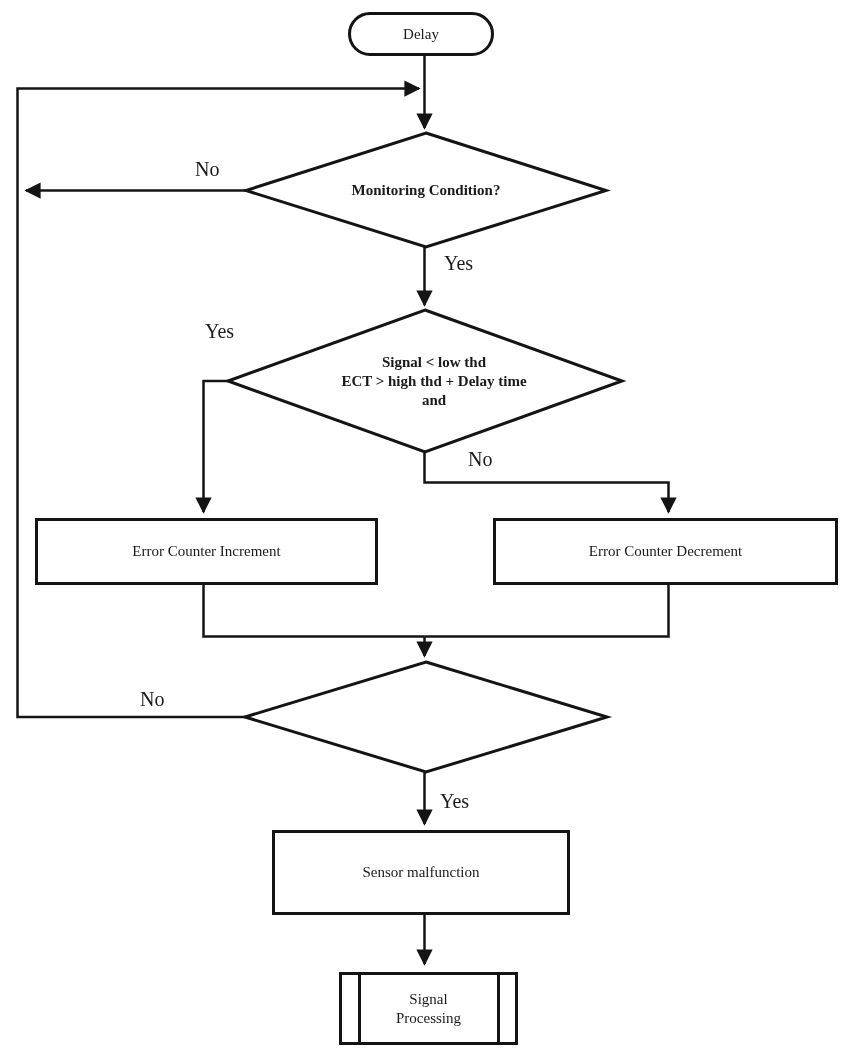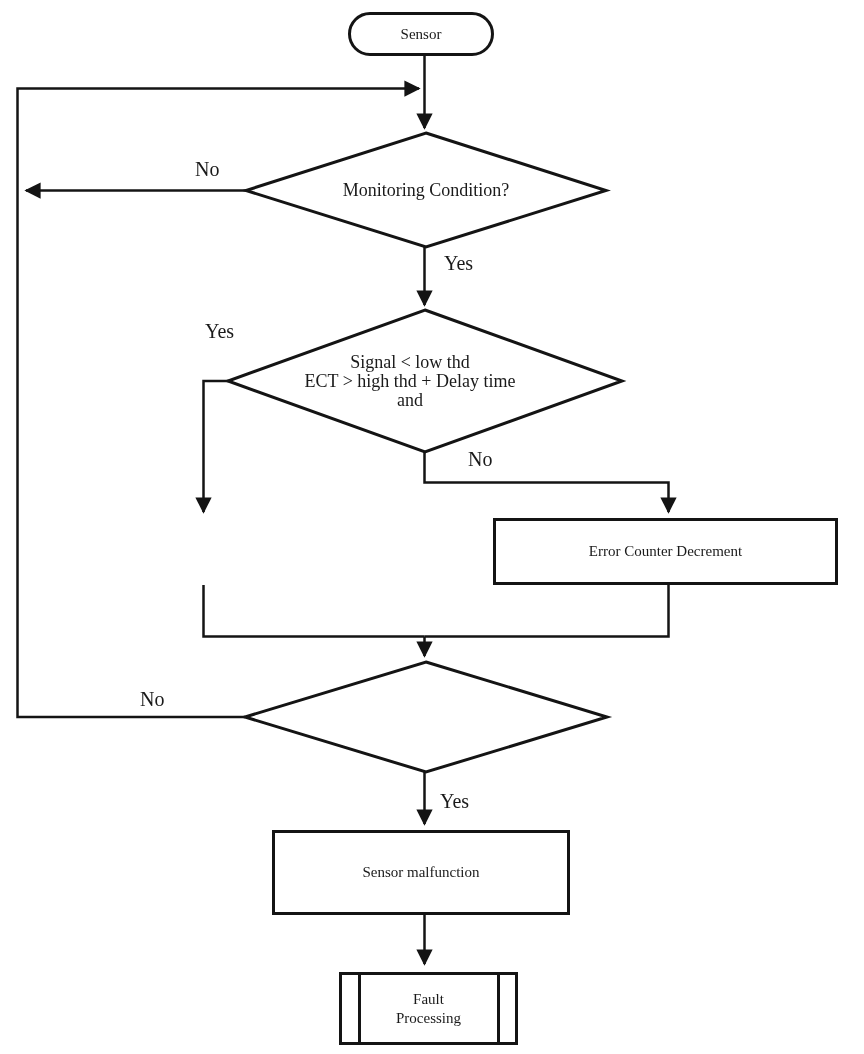--- a/index.html
+++ b/index.html
@@ -14,21 +14,21 @@
   .node {
     position:absolute; box-sizing:border-box; border:3px solid #141414;
     background:#ffffff; display:flex; align-items:center; justify-content:center;
     text-align:center; font-size:15px; line-height:19px;
   }
   .node.pill { border-radius:22px; }
   .fault-bar { position:absolute; top:0; bottom:0; width:3px; background:#141414; }
   .fault-bar.left  { left:16px; }
   .fault-bar.right { right:15px; }
   .dlabel {
-    position:absolute; text-align:center; font-size:18px; line-height:19px;
+    position:absolute; text-align:center; font-size:15px; line-height:19px;font-weight:bold;
   }
   .elabel { position:absolute; font-size:20px; line-height:17px; }
   .block { display:block; }
 </style>
 </head>
 <body>
 
 <div class="canvas">
 
   <svg class="wires" viewBox="0 0 864 1054">
@@ -59,46 +59,49 @@
     <path class="wire" d="M424.5 772 L424.5 824" marker-end="url(#arr)"></path>
 
     <path class="wire" d="M424.5 915 L424.5 964" marker-end="url(#arr)"></path>
 
     <polygon class="diamond" points="426,133 606,190.5 426,247 246,190.5"></polygon>
     <polygon class="diamond" points="425,310 622,381 425,452 228,381"></polygon>
     <polygon class="diamond" points="426,662 607,717 426,772 245,717"></polygon>
   </svg>
 
   <div class="node pill" style="left:348px; top:12px; width:146px; height:44px;">
-    <span>Sensor</span>
+    <span>Delay</span>
   </div>
 
   <div class="dlabel" style="left:276px; top:181px; width:300px;">Monitoring Condition?</div>
 
-  <div class="dlabel" style="left:260px; top:353px; width:300px;">
+  <div class="dlabel" style="left:284px; top:353px; width:300px;">
     <span class="block">Signal &lt; low thd</span>
     <span class="block">ECT &gt; high thd + Delay time</span>
     <span class="block">and</span>
   </div>
 
 
+  <div class="node" style="left:35px; top:518px; width:343px; height:67px;">
+    <span>Error Counter Increment</span>
+  </div>
 
   <div class="node" style="left:493px; top:518px; width:345px; height:67px;">
     <span>Error Counter Decrement</span>
   </div>
 
   <div class="node" style="left:272px; top:830px; width:298px; height:85px;">
     <span>Sensor malfunction</span>
   </div>
 
   <div class="node" style="left:339px; top:972px; width:179px; height:73px;">
     <span class="fault-bar left"></span>
     <span class="fault-bar right"></span>
     <span>
-      <span class="block">Fault</span>
+      <span class="block">Signal</span>
       <span class="block">Processing</span>
     </span>
   </div>
 
   <div class="elabel" style="left:195px; top:161px;">No</div>
   <div class="elabel" style="left:444px; top:255px;">Yes</div>
   <div class="elabel" style="left:205px; top:323px;">Yes</div>
   <div class="elabel" style="left:468px; top:451px;">No</div>
   <div class="elabel" style="left:140px; top:691px;">No</div>
   <div class="elabel" style="left:440px; top:793px;">Yes</div>

